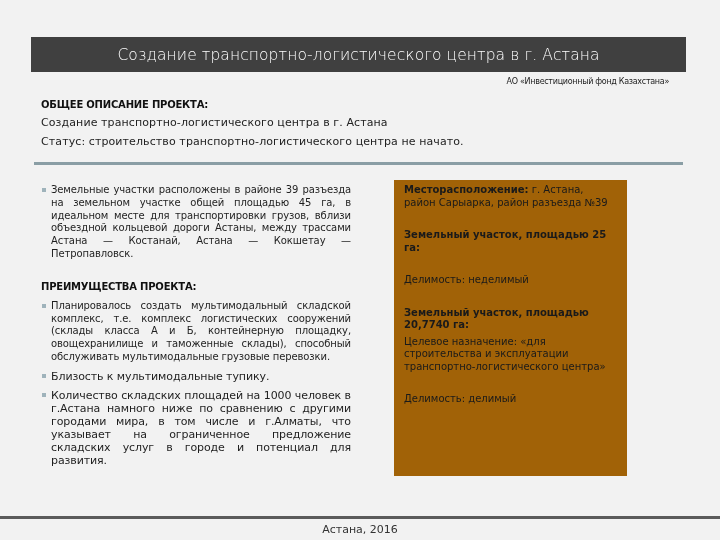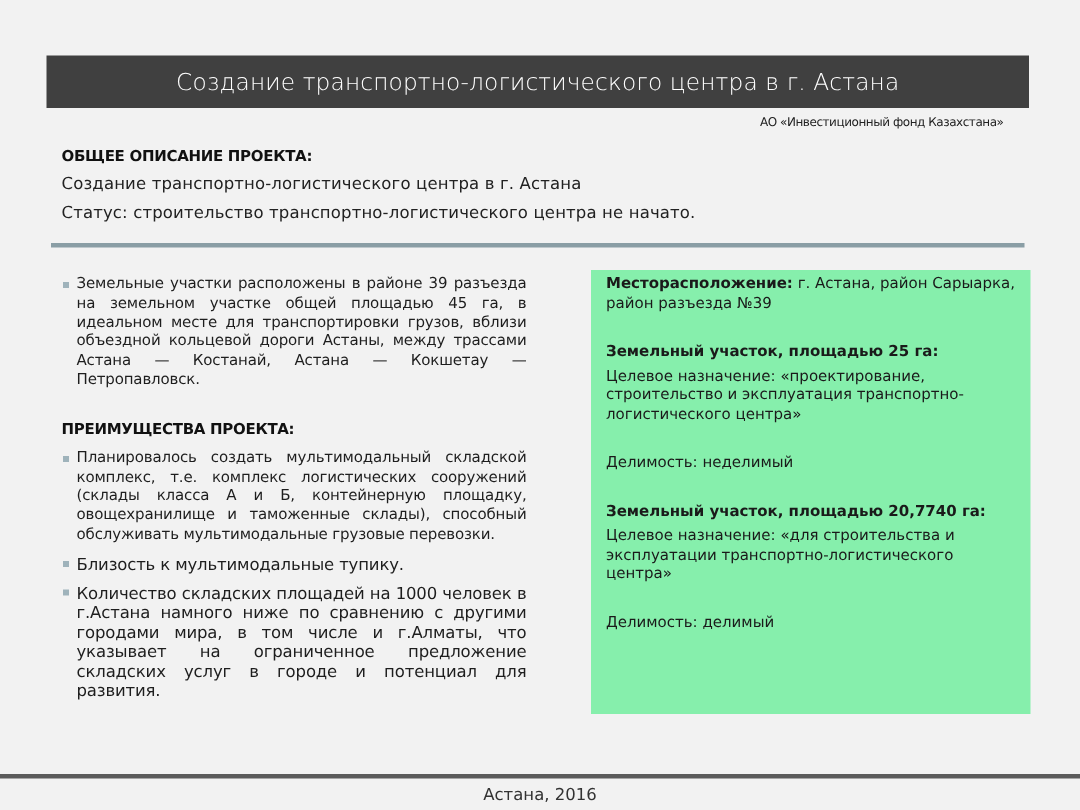--- a/index.html
+++ b/index.html
@@ -28,22 +28,22 @@
     .bullet-item {
       position:relative; padding-left:10px; font-size:10px; line-height:12.8px; text-align:justify;
       color:#1e1e1e; letter-spacing:-0.1px;
     }
     .bullet-item .sq {
       position:absolute; left:1px; top:4px; width:4px; height:4px; background:#9fb3bb;
     }
     .bullet-item.big { font-size:11px; line-height:13px; }
     .gap-s { height:6px; }
     .right-panel {
-      position:absolute; left:394px; top:180px; width:293px; height:296px;
-      background:#86efac; box-sizing:border-box; padding:4px 10px 0 10px;
+      position:absolute; left:394px; top:180px; width:233px; height:296px;
+      background:#a16207; box-sizing:border-box; padding:4px 10px 0 10px;
       font-size:10px; color:#1a1a1a; line-height:12.5px;
     }
     .rp-block { margin-bottom:10px; }
     .rp-label { font-weight:bold; }
     .rp-gap { height:10px; }
     .divider-bottom {
       position:absolute; left:0; top:516px; width:720px; height:3px; background:#5b5b5b;
     }
     .footer {
       position:absolute; left:0; top:523px; width:720px; text-align:center; font-size:11px; color:#333;
@@ -93,21 +93,20 @@
   </ul>
 </div>
 
 <div class="right-panel">
   <div class="rp-block">
     <span class="rp-label">Месторасположение:</span><span> г. Астана, район Сарыарка, район разъезда №39</span>
   </div>
   <div class="rp-gap"></div>
   <div>
     <div class="rp-label">Земельный участок, площадью 25 га:</div>
-    <div style="margin-top:4px;">Целевое назначение: «проектирование, строительство и эксплуатация транспортно-логистического центра»</div>
   </div>
   <div style="height:20px;"></div>
   <div>Делимость: неделимый</div>
   <div style="height:20px;"></div>
   <div>
     <div class="rp-label">Земельный участок, площадью 20,7740 га:</div>
     <div style="margin-top:4px;">Целевое назначение: «для строительства и эксплуатации транспортно-логистического центра»</div>
   </div>
   <div style="height:20px;"></div>
   <div>Делимость: делимый</div>

